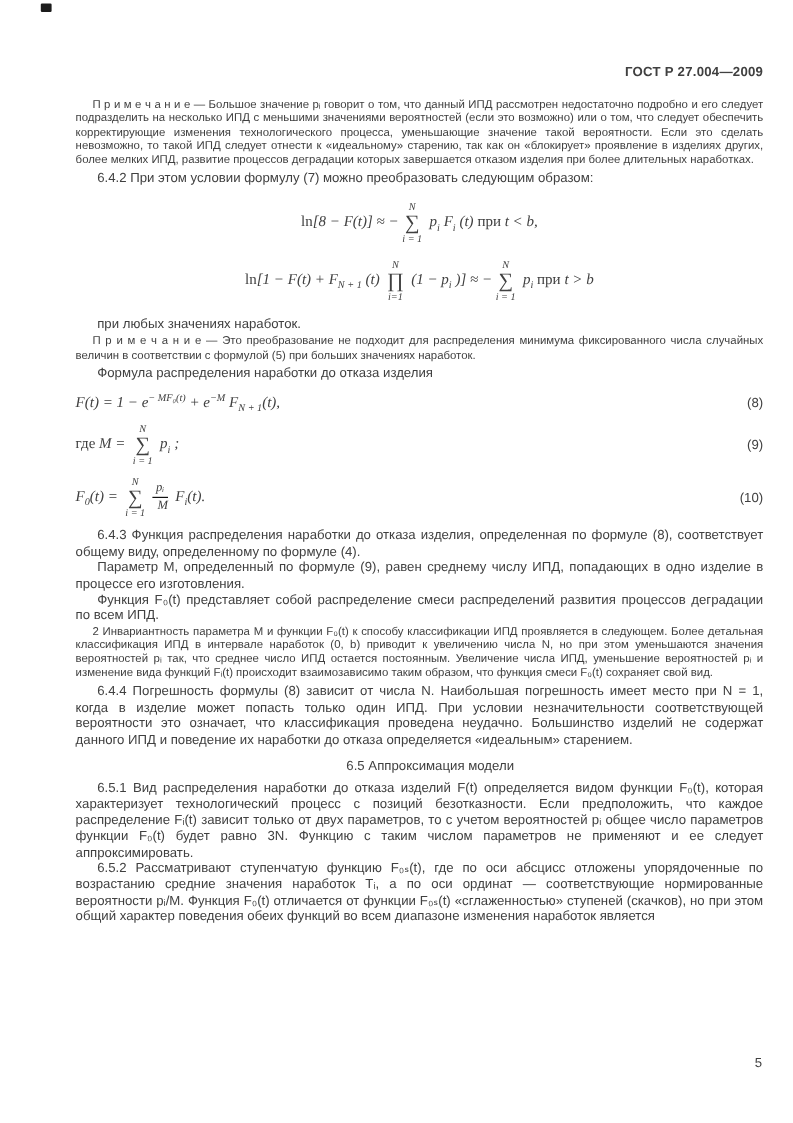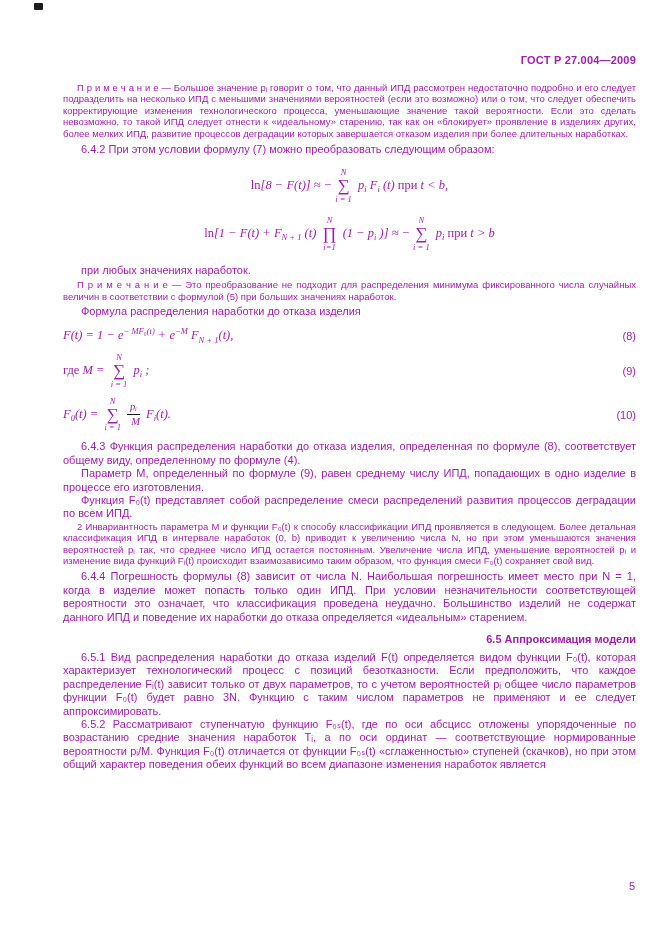--- a/index.html
+++ b/index.html
@@ -1,21 +1,21 @@
 <!DOCTYPE html>
 <html><head>
 <meta charset="utf-8">
 <style>
   html, body { margin: 0; padding: 0; background: #e8e8e8; }
   .page {
     width: 661px;
     height: 936px;
     margin: 0 auto;
     background: #ffffff;
-    color: #a21caf;
+    color: #404040;
     position: relative;
     box-sizing: border-box;
     padding: 54px 25px 60px 63px;
     overflow: hidden;
     font-family: "Liberation Sans", "DejaVu Sans", sans-serif;
   }
   .scan-mark {
     position: absolute;
     left: 34px; top: 3px;
     width: 9px; height: 7px;
@@ -39,24 +39,24 @@
   .note {
     font-size: 9.5px;
     line-height: 1.2;
     text-align: justify;
   }
   .note.indent { text-indent: 14px; }
   .notes-header { margin-top: 3px; }
   .note-gap { margin-top: 2px; }
   .section-heading {
     font-size: 11px;
-    font-weight: bold;
+    font-weight: normal;
     margin: 9px 0 6px;
     text-indent: 18px;
-    text-align: right;
+    text-align: center;
   }
   
   .formula {
     font-family: "Liberation Serif", "DejaVu Serif", serif;
     font-size: 12.5px;
     font-style: italic;
     white-space: nowrap;
   }
   .fm-up { font-style: normal; }
   .fm-it { font-style: italic; }

